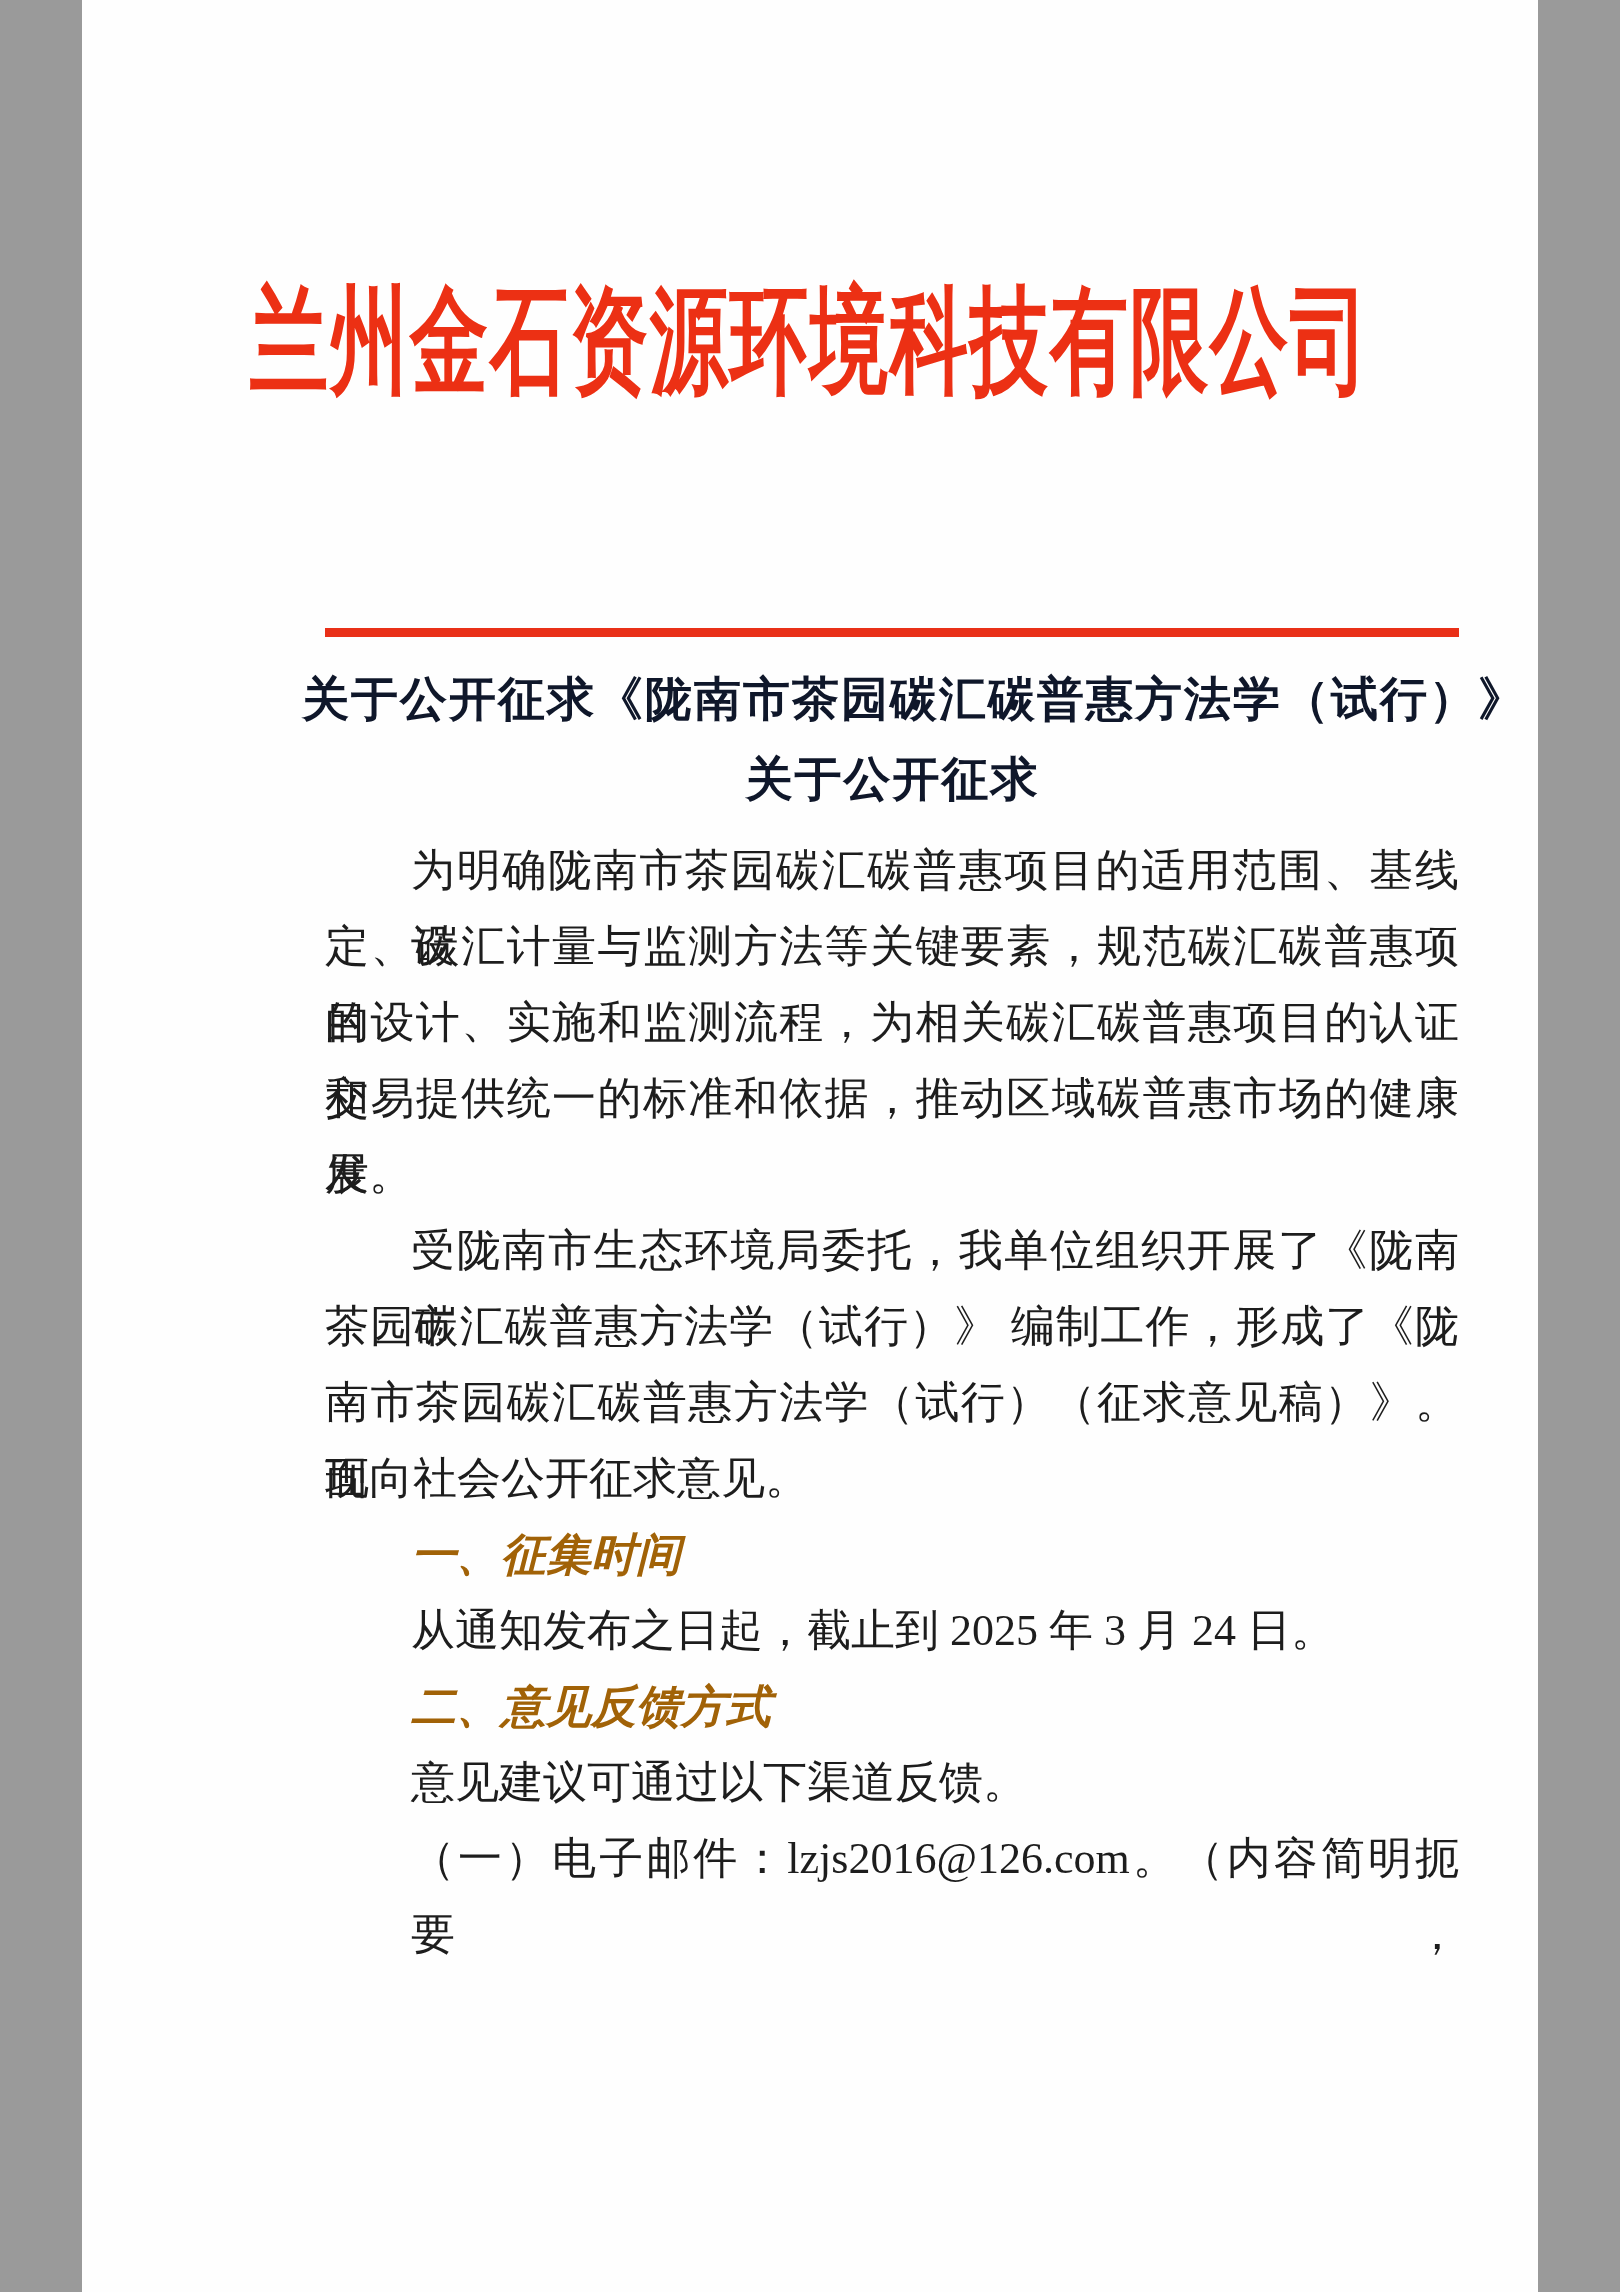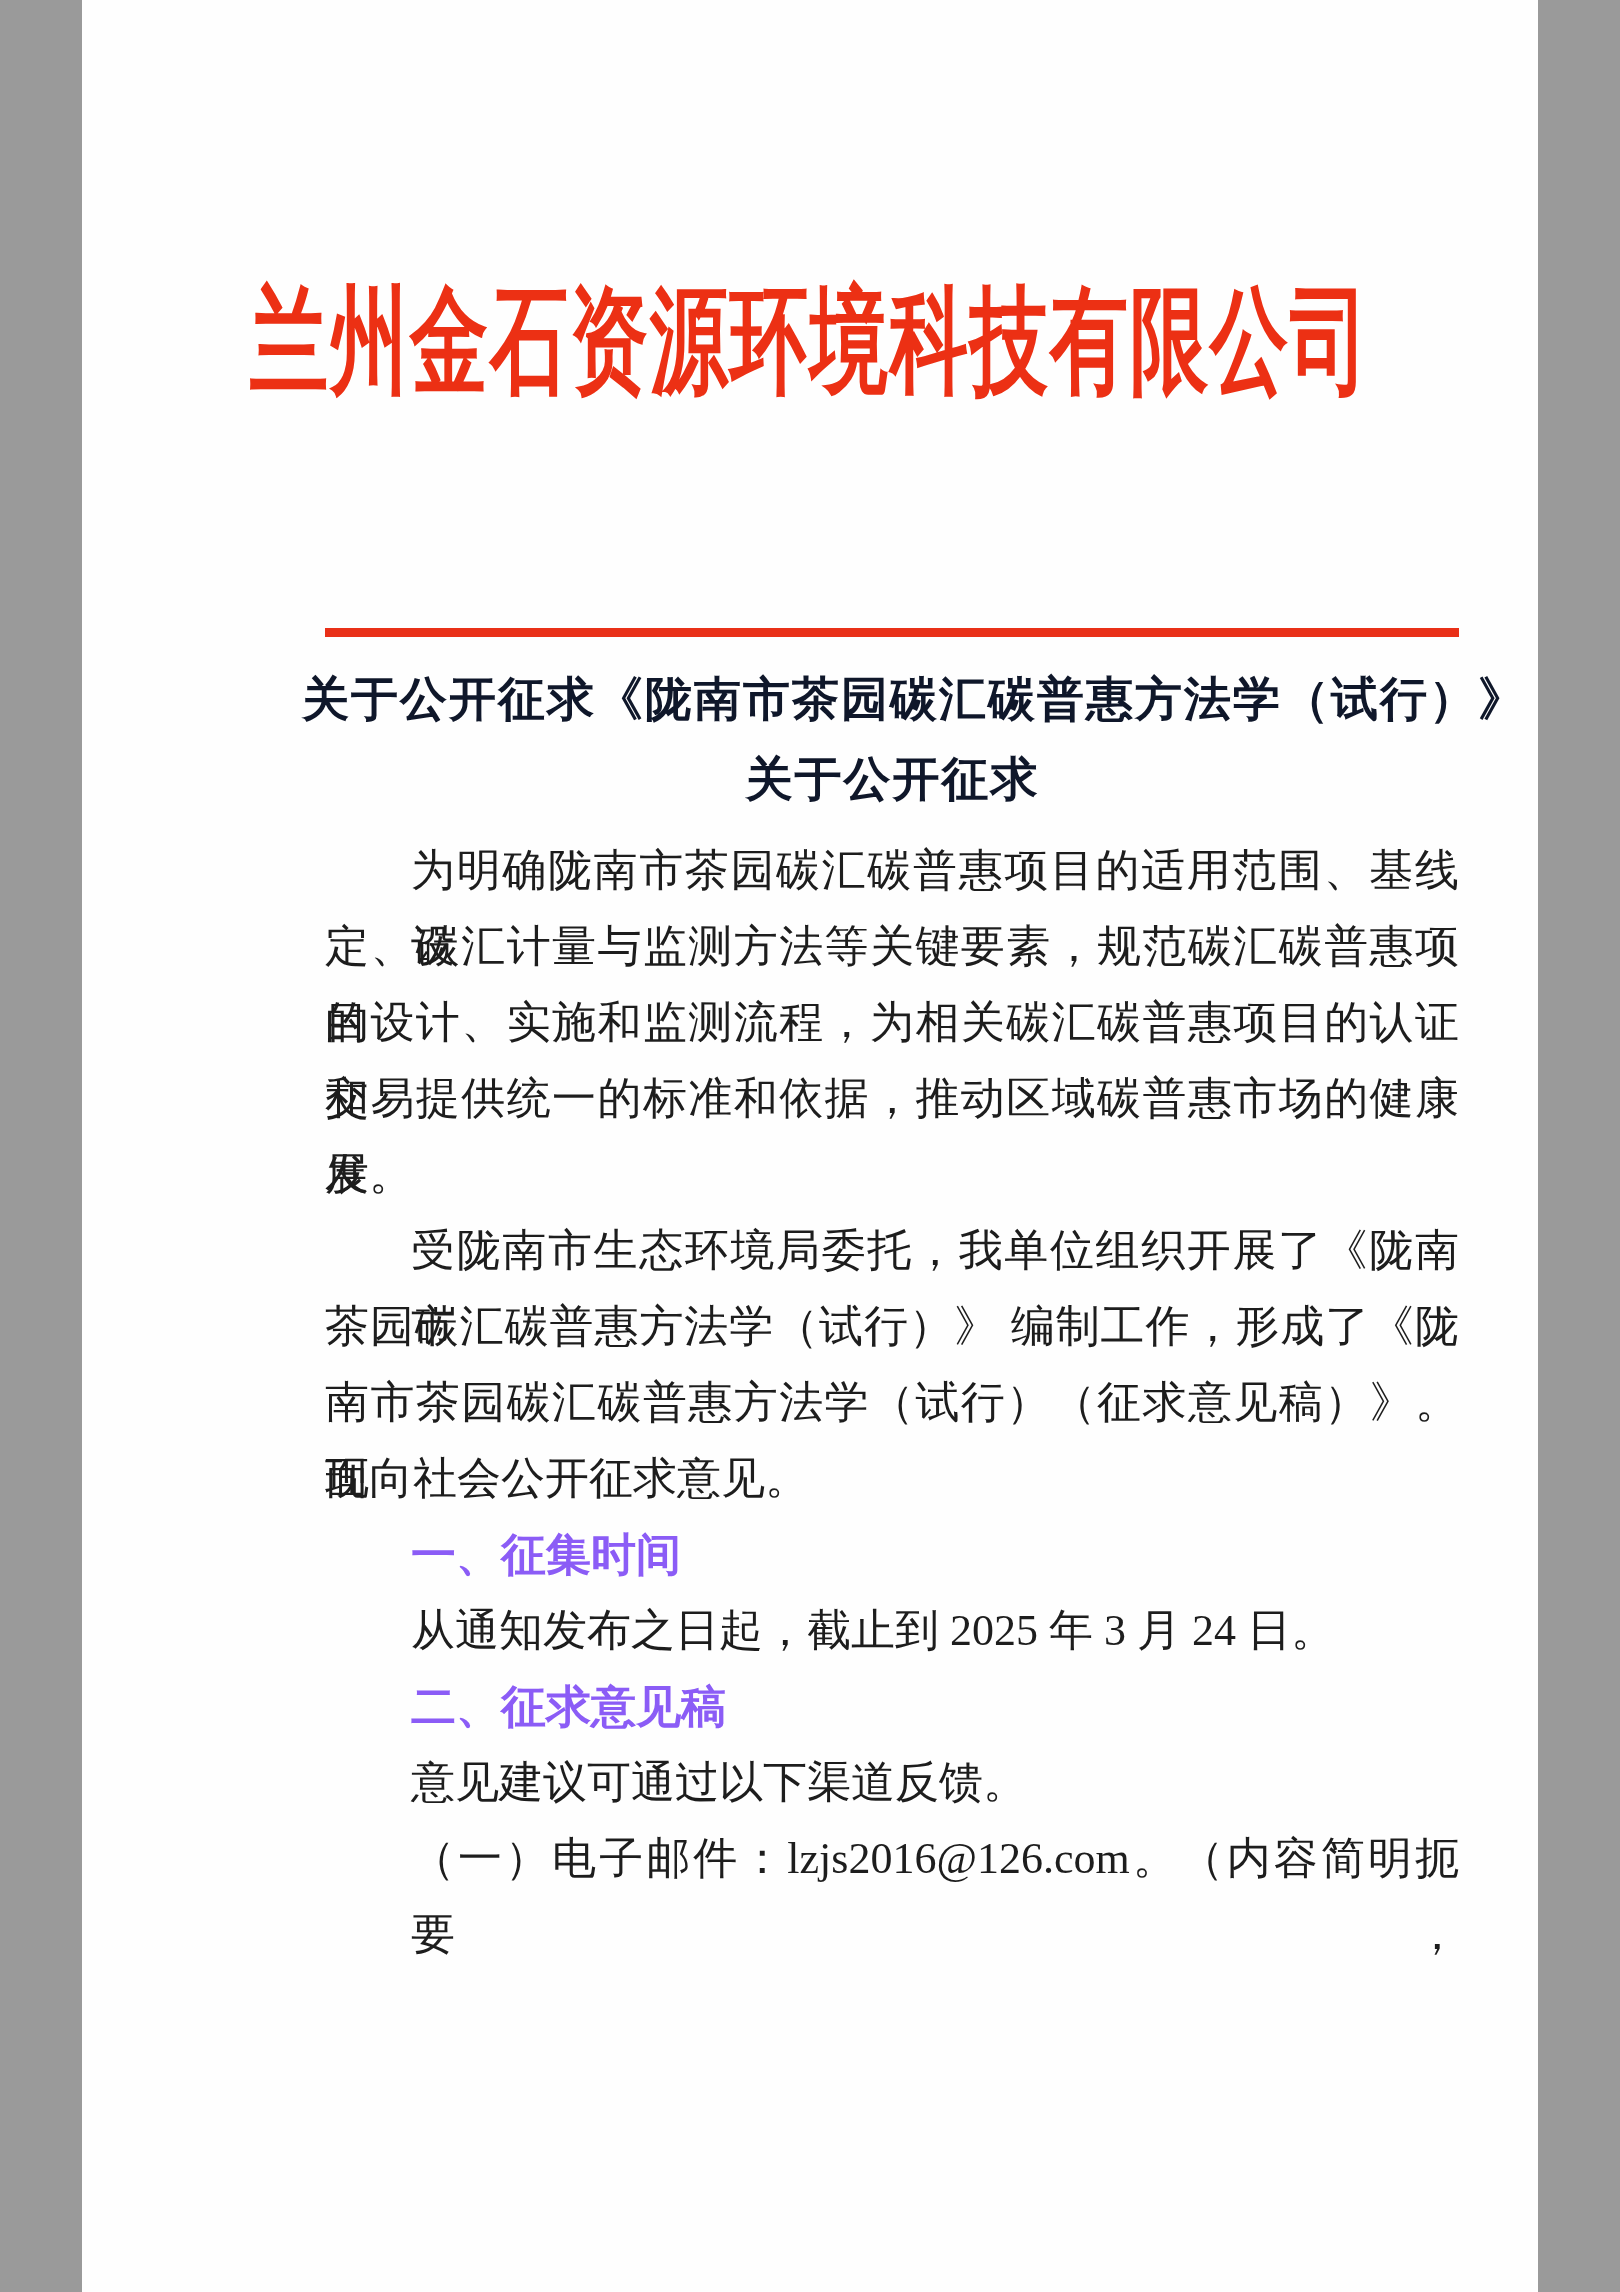--- a/index.html
+++ b/index.html
@@ -95,21 +95,22 @@
     padding-left: 86px;
     text-align: left;
   }
   
   .t-heading {
     padding-left: 86px;
     text-align: left;
     font-family: "Liberation Sans", sans-serif;
     font-weight: 700;
     font-size: 45px;
-    color: #8b5cf6;
+    color: #a16207;
+    font-style: italic;
   }
 </style>
 </head>
 <body>
 
 <div class="page">
 
   <div class="letterhead">兰州金石资源环境科技有限公司</div>
 
   <div class="red-rule"></div>
@@ -124,19 +125,19 @@
       <div class="doc-line t-para_line">定、碳汇计量与监测方法等关键要素，规范碳汇碳普惠项目</div>
       <div class="doc-line t-para_line">的设计、实施和监测流程，为相关碳汇碳普惠项目的认证和</div>
       <div class="doc-line t-para_line">交易提供统一的标准和依据，推动区域碳普惠市场的健康发</div>
       <div class="doc-line t-para_end">展。</div>
       <div class="doc-line t-para_start">受陇南市生态环境局委托，我单位组织开展了《陇南市</div>
       <div class="doc-line t-para_line">茶园碳汇碳普惠方法学（试行）》 编制工作，形成了《陇</div>
       <div class="doc-line t-para_line">南市茶园碳汇碳普惠方法学（试行）（征求意见稿）》。现</div>
       <div class="doc-line t-para_end">面向社会公开征求意见。</div>
       <div class="doc-line t-heading">一、征集时间</div>
       <div class="doc-line t-indent">从通知发布之日起，截止到 2025 年 3 月 24 日。</div>
-      <div class="doc-line t-heading">二、征求意见稿</div>
+      <div class="doc-line t-heading">二、意见反馈方式</div>
       <div class="doc-line t-indent">意见建议可通过以下渠道反馈。</div>
       <div class="doc-line t-para_start">（一）电子邮件：lzjs2016@126.com。（内容简明扼要，</div>
     </div>
 
 </div>
 
 
 </body></html>

